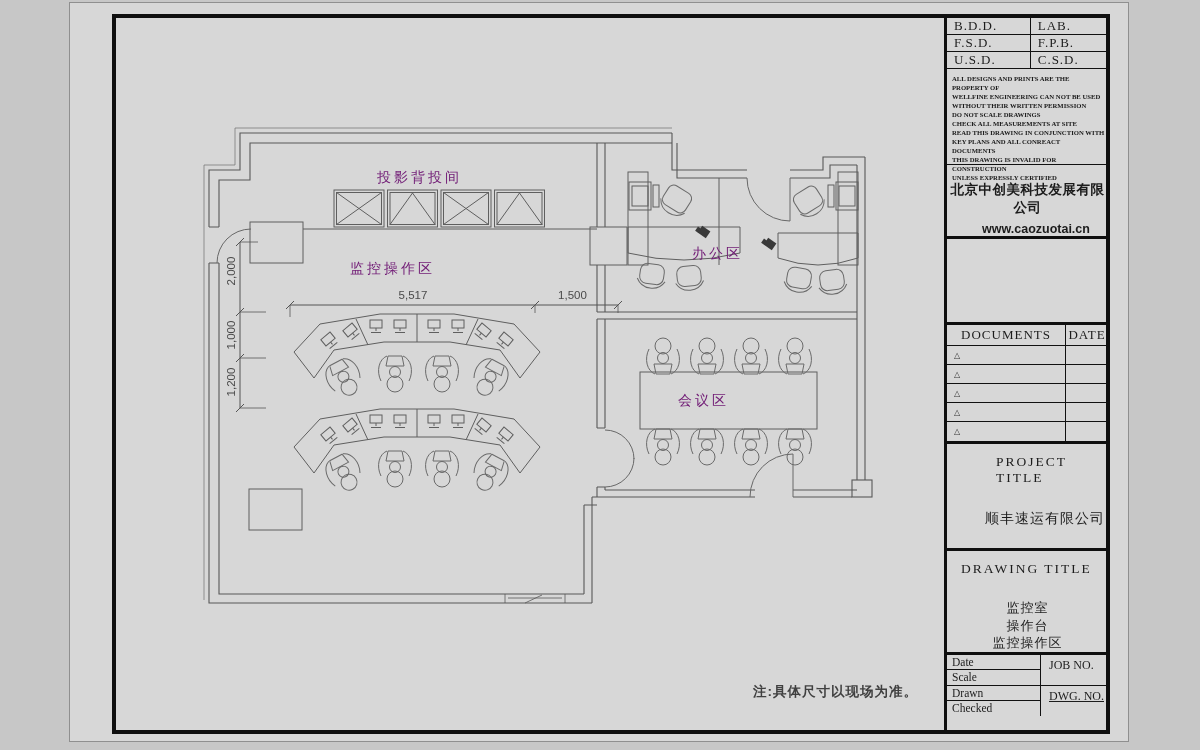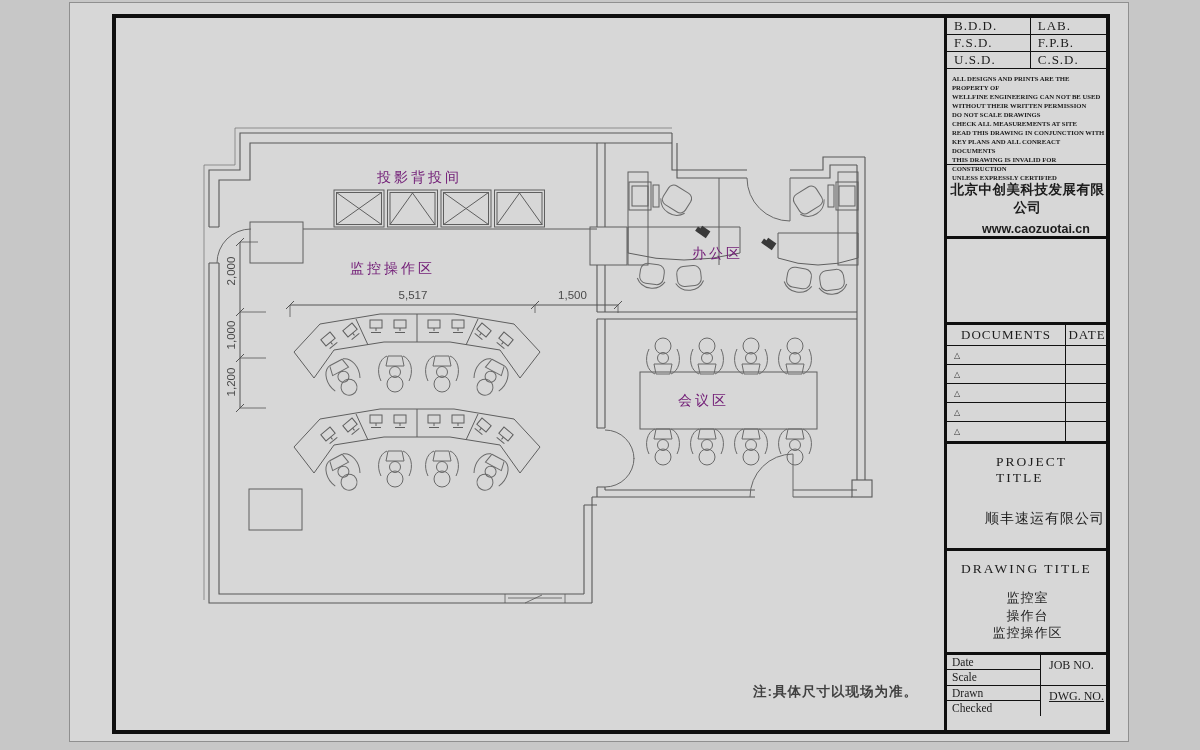--- a/index.html
+++ b/index.html
@@ -69,21 +69,21 @@
   .tb-amend .rc{border-bottom:1px solid #111;display:flex;align-items:center;padding-left:7px;font-size:8px;color:#333;}
   .tb-amend .rc.norb{border-bottom:none;}
   .tb-proj{height:104px;padding-left:35px;}
   .tb-sec-label{
     font-family:"Liberation Serif",serif;font-size:13.5px;letter-spacing:2px;
     padding:10px 0 0 14px;
   }
   .tb-proj .pname{text-align:center;font-size:14px;margin-top:24px;letter-spacing:1px;}
   .tb-draw{height:104px;border-top:3px solid #0f0f0f;}
   .tb-draw .dline{text-align:center;font-size:13px;line-height:17.5px;letter-spacing:1px;}
-  .tb-draw .dlines{margin-top:12px;}
+  .tb-draw .dlines{margin-top:22px;}
   .tb-fields{height:64px;border-top:3px solid #0f0f0f;display:grid;grid-template-columns:94px 1fr;}
   .tb-fields .fl{display:grid;grid-template-rows:repeat(4,1fr);border-right:1.5px solid #111;}
   .tb-fields .fl div{
     border-bottom:1px solid #111;font-family:"Liberation Serif",serif;font-size:11.5px;
     display:flex;align-items:center;padding-left:5px;
   }
   .tb-fields .fl div:last-child{border-bottom:none;}
   .tb-fields .fr{display:grid;grid-template-rows:1fr 1fr;}
   .tb-fields .fr div{
     border-bottom:1px solid #111;font-family:"Liberation Serif",serif;font-size:12px;

